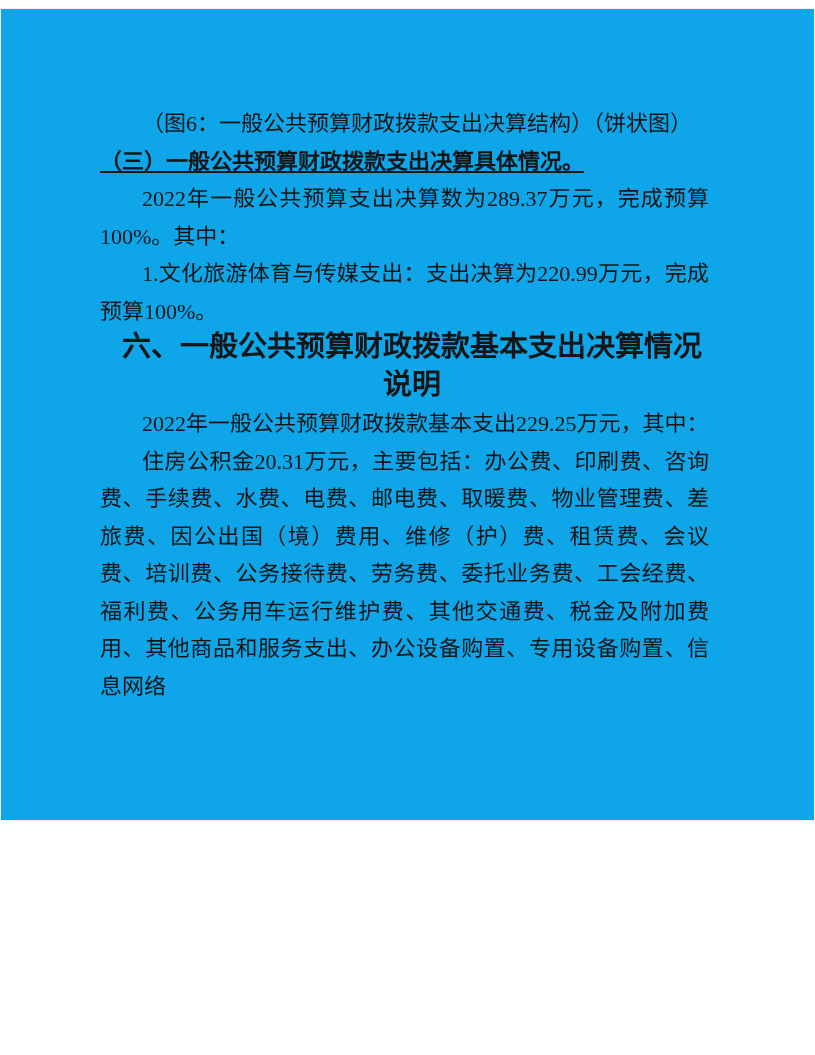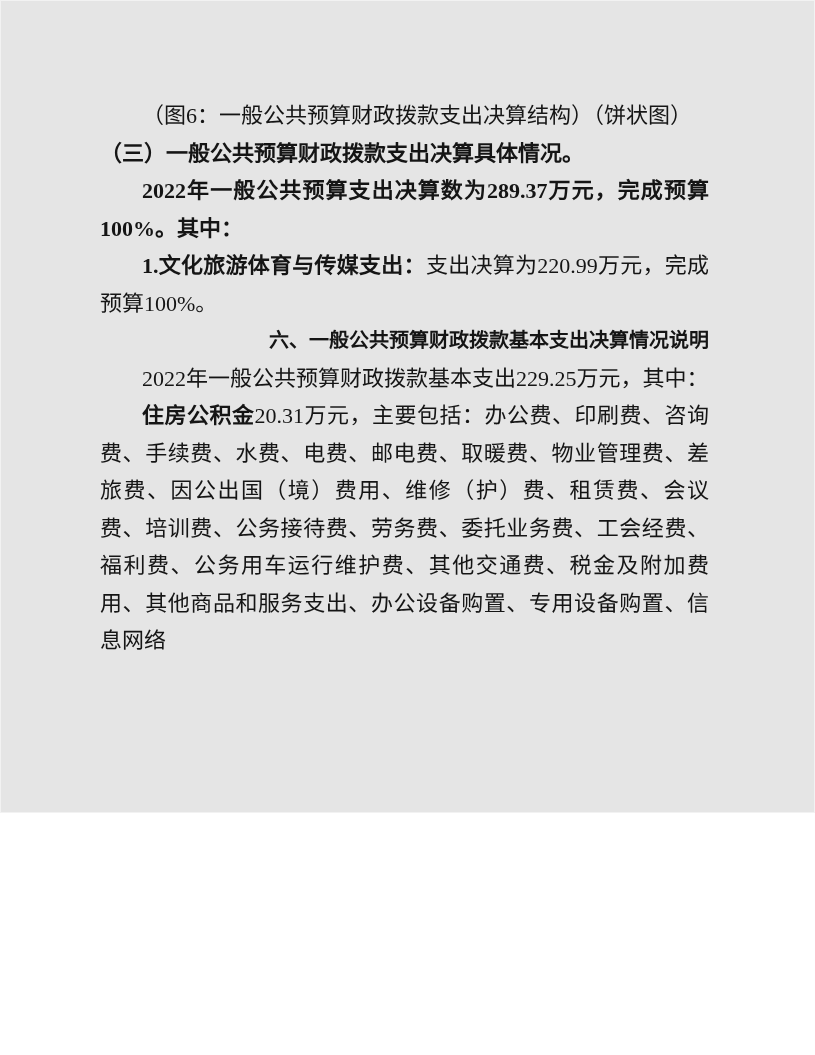--- a/index.html
+++ b/index.html
@@ -4,22 +4,22 @@
 <style>
   html, body {
     margin: 0;
     padding: 0;
     background: #ffffff;
   }
   .page {
     position: relative;
     width: 815px;
     height: 813px;
-    margin: 0 auto;
-    background: #e5e5e5;
+    margin: 8px auto;
+    background: #0ea5e9;
     box-sizing: border-box;
     border: 1px solid #f2f2f2;
     overflow: hidden;
     font-family: "Liberation Serif", "DejaVu Serif", serif;
     color: #151515;
   }
   .content {
     position: absolute;
     left: 99px;
     top: 96px;
@@ -30,34 +30,35 @@
   .para {
     margin: 0;
     text-align: justify;
     text-justify: inter-ideograph;
     word-break: normal;
   }
   .indent {
     text-indent: 42px;
   }
   .bold {
-    font-weight: bold;
+    font-weight: normal;
   }
   .heading-kai {
     margin: 0;
     font-weight: bold;
     text-align: left;
+    text-decoration: underline;
   }
   .heading-hei {
     margin: 0;
     padding-left: 15px;
     font-weight: bold;
-    text-align: right;
-    font-family: Liberation Sans, sans-serif;
-    font-size: 20px;
+    text-align: center;
+    font-family: Liberation Mono, monospace;
+    font-size: 29px;
   }
   .page-number {
     position: absolute;
     top: 984px;
     right: 118px;
     font-size: 16px;
     line-height: 20px;
     color: #3a3a3a;
     font-family: "Liberation Serif", "DejaVu Serif", serif;
   }

